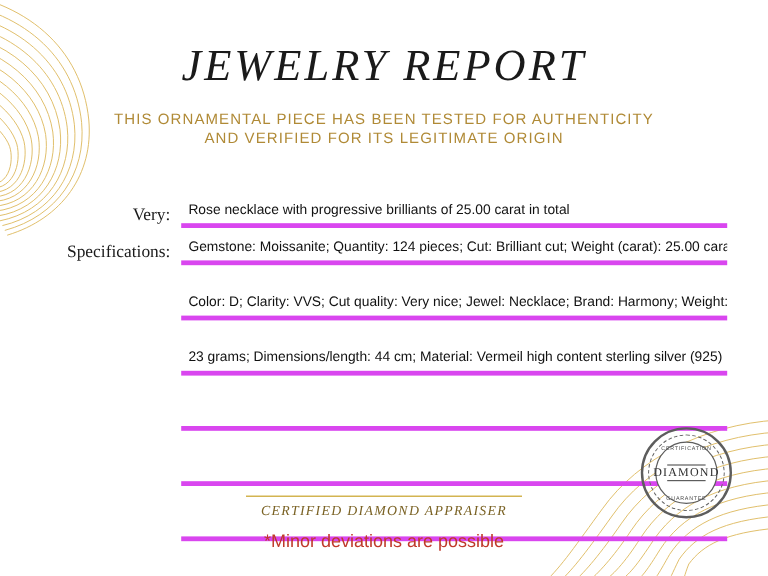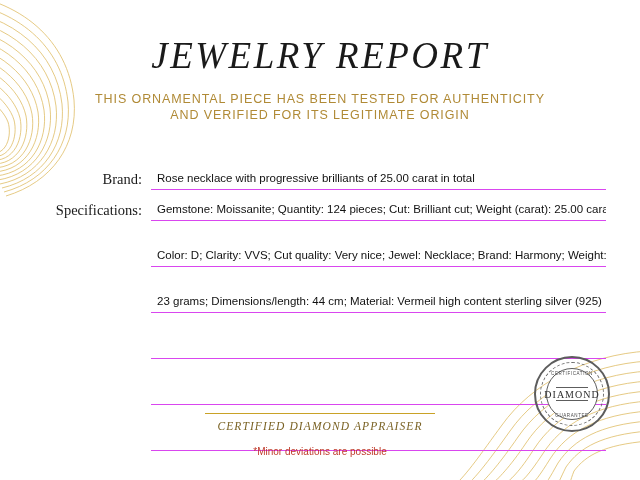--- a/index.html
+++ b/index.html
@@ -74,21 +74,21 @@
     padding-right: 9px;
     font-family: "Liberation Serif", serif;
     font-size: 14.5px;
     color: #1a1a1a;
     line-height: 17px;
     padding-bottom: 2px;
     flex: none;
   }
   .row-value {
     flex: 1;
-    border-bottom: 1px solid #d946ef;
+    border-bottom: 4px solid #d946ef;
     font-family: "Liberation Sans", sans-serif;
     font-size: 11.5px;
     color: #111111;
     padding: 0 0 3px 6px;
     line-height: 15px;
     min-height: 15px;
     white-space: nowrap;
     overflow: hidden;
   }
   .row-value.blank { min-height: 14px; }
@@ -111,21 +111,21 @@
   .appraiser {
     font-family: "Liberation Serif", serif;
     font-size: 11.5px;
     letter-spacing: 1.1px;
     color: #7a6224;
     margin-bottom: 14px;
     font-style: italic;
   }
   .notes {
     font-family: "Liberation Sans", sans-serif;
-    font-size: 10px;
+    font-size: 15px;
     color: #c0392b;
     line-height: 12px;
   }
 
   
   .seal {
     position: absolute;
     right: 30px;
     bottom: 48px;
     width: 76px;
@@ -233,21 +233,21 @@
     <h1 class="doc-title">JEWELRY REPORT</h1>
     <div class="subtitle">
       <span>THIS ORNAMENTAL PIECE HAS BEEN TESTED FOR AUTHENTICITY</span>
       <span class="line2">AND VERIFIED FOR ITS LEGITIMATE ORIGIN</span>
     </div>
   </div>
 
   <div class="form">
 
     <div class="row">
-      <div class="row-label">Brand:</div>
+      <div class="row-label">Very:</div>
       <div class="row-value">Rose necklace with progressive brilliants of 25.00 carat in total</div>
     </div>
 
     <div class="row tight">
       <div class="row-label">Specifications:</div>
       <div class="row-value">Gemstone: Moissanite; Quantity: 124 pieces; Cut: Brilliant cut; Weight (carat): 25.00 carat;</div>
     </div>
 
     <div class="row tight">
       <div class="row-label"></div>

